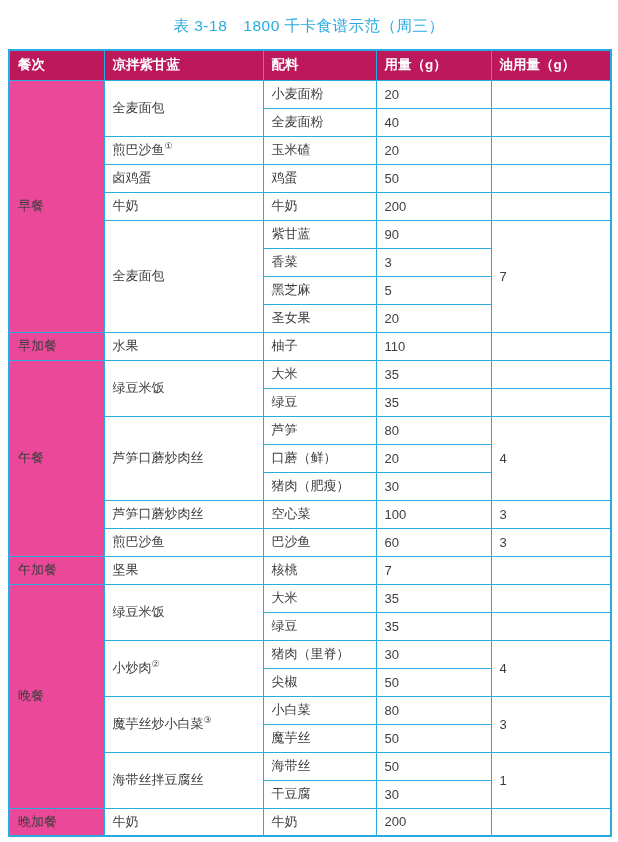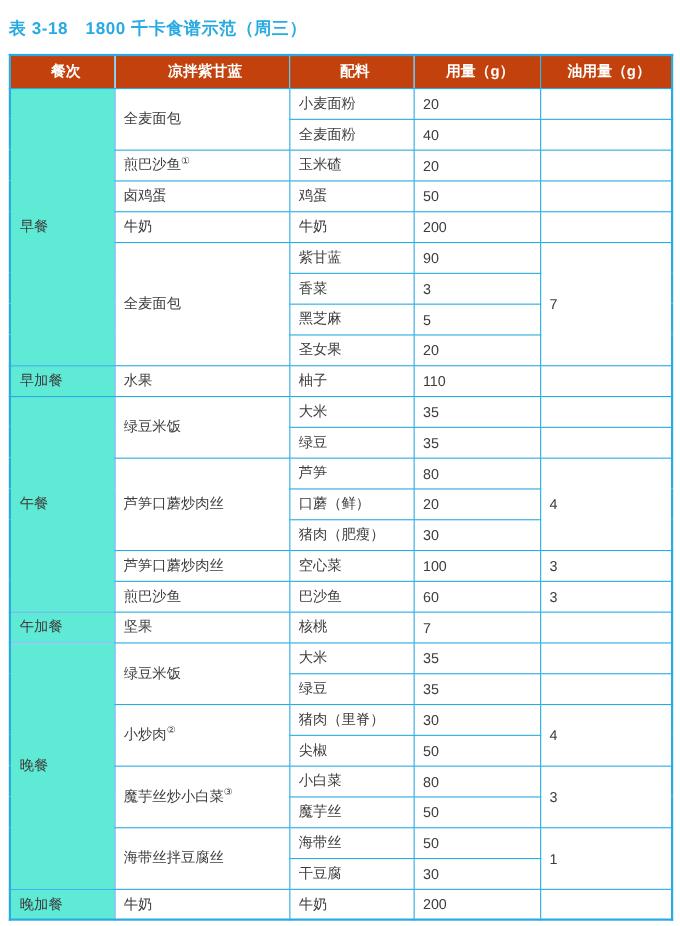--- a/index.html
+++ b/index.html
@@ -4,57 +4,56 @@
 <style>
   * { margin: 0; padding: 0; box-sizing: border-box; }
   html, body {
     width: 618px; height: 842px;
     background: #ffffff;
     font-family: "Liberation Sans", sans-serif;
     overflow: hidden;
   }
   .page { position: absolute; top: 0; left: 0; width: 618px; height: 842px; padding: 12px 8px 0 8px; }
   .title {
-    text-align: left;
+    text-align: center;
     color: #29ABE2;
-    font-weight: bold;
+    font-weight: normal;
     font-size: 15.5px;
     margin: 4px 0 12px 0;
     letter-spacing: 0.5px;
   }
   table.meal-table {
     width: 602px;
     border-collapse: collapse;
     table-layout: fixed;
     border: 2px solid #29ABE2;
   }
   .meal-table th, .meal-table td {
     border: 1px solid #29ABE2;
     font-size: 13px;
     padding: 0 2px 0 8px;
     text-align: left;
     vertical-align: middle;
     overflow: hidden;
     white-space: nowrap;
   }
   .meal-table thead th {
-    background: #c2410c;
+    background: #be185d;
     color: #ffffff;
     font-weight: bold;
     height: 30px;
     font-size: 13.5px;
-    text-align: center;
   }
   .meal-table tbody td {
     height: 28px;
     background: #ffffff;
     color: #3d3d3d;
   }
   .meal-table td.meal-cell {
-    background: #5eead4;
+    background: #ec4899;
   }
   .meal-table td sup {
     font-size: 9px;
     vertical-align: super;
     line-height: 0;
   }
 </style>
 </head>
 <body>
 

